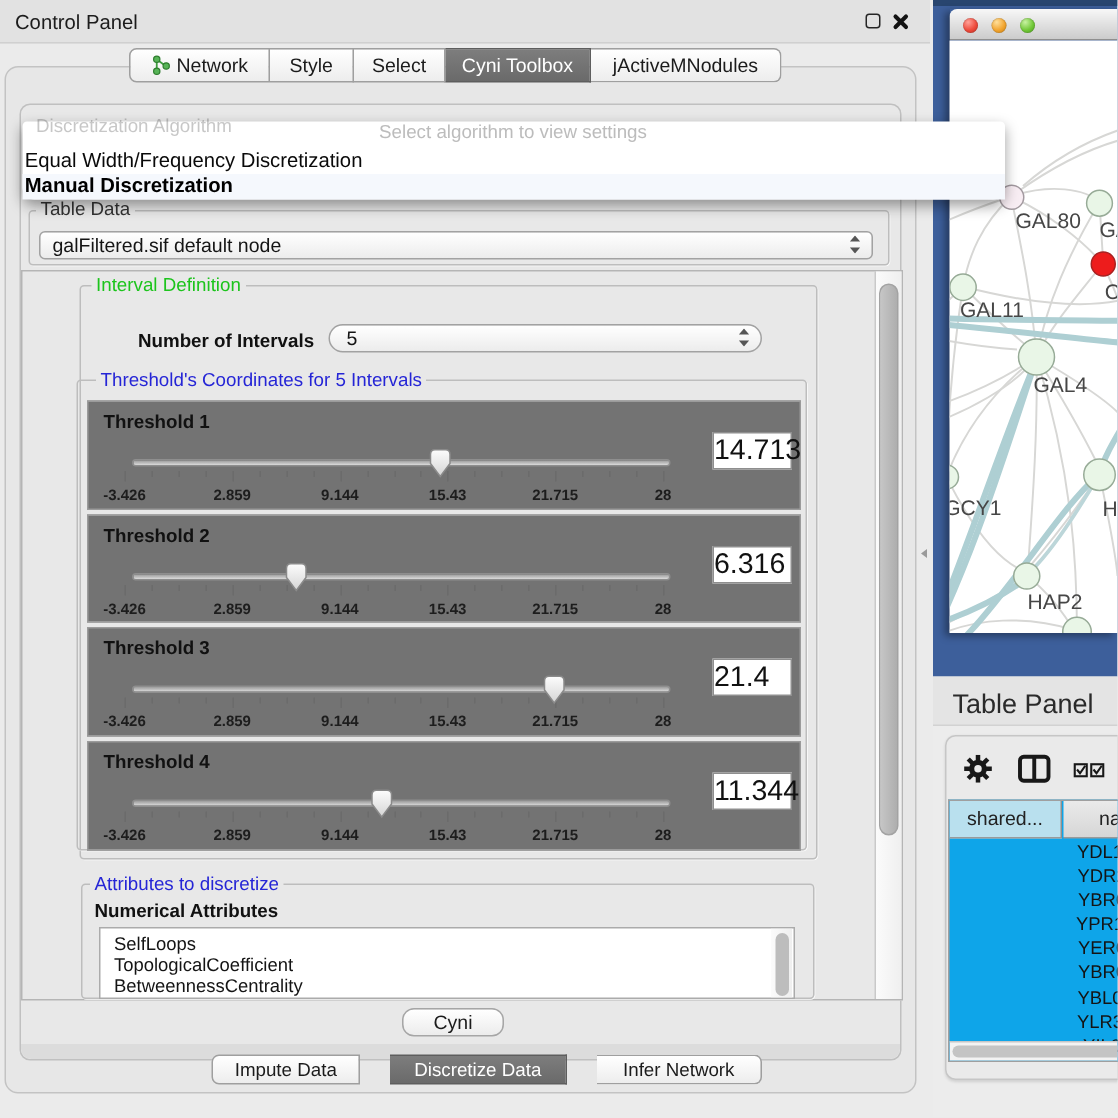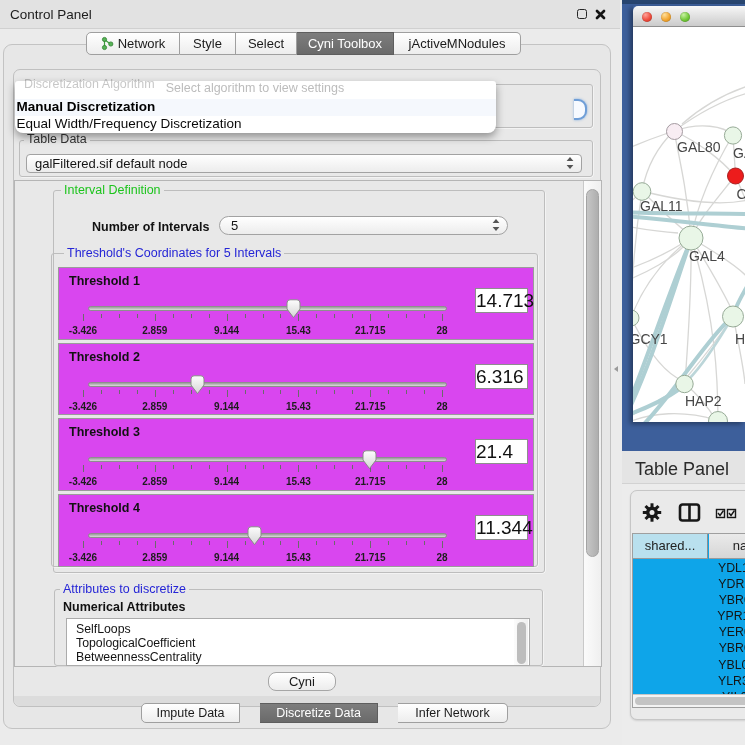--- a/index.html
+++ b/index.html
@@ -6,21 +6,21 @@
 .a{position:absolute;}
 .seg{display:flex;}
 .seg .s{height:100%;display:flex;align-items:center;justify-content:center;background:linear-gradient(#ffffff,#ededed);border:1px solid #9f9f9f;border-left:none;color:#1b1b1b;}
 .seg .s.first{border-left:1px solid #9f9f9f;border-radius:5px 0 0 5px;}
 .seg .s.last{border-radius:0 5px 5px 0;}
 .seg .s.sel{background:linear-gradient(#7d7d7d,#6a6a6a);color:#fff;border-color:#5e5e5e;}
 .combo{background:linear-gradient(#ffffff,#ececec);border:1px solid #a2a2a2;color:#141414;}
 .arr{position:absolute;right:7px;top:50%;margin-top:-6px;}
 .gbox{border:1px solid #bdbdbd;border-radius:3px;box-shadow:inset 0 0 0 0 #fff,0.5px 0.5px 0 #fdfdfd;}
 .gtitle{position:absolute;background:#e8e8e8;padding:0 3px;font-size:12.5px;line-height:13px;}
-.tpanel{position:absolute;left:58px;width:476px;height:72.5px;background:#d946ef;border:1px solid #9b9b9b;}
+.tpanel{position:absolute;left:58px;width:476px;height:72.5px;background:#737373;border:1px solid #9b9b9b;}
 .tlabel{position:absolute;left:10px;top:6px;font-size:12.5px;font-weight:bold;color:#111;}
 .track{position:absolute;left:29px;top:38px;width:359px;height:5px;border-radius:2.5px;background:linear-gradient(#9c9c9c,#dadada);border:0.5px solid #8e8e8e;}
 .vbox{position:absolute;left:416px;top:20px;width:53px;height:25px;background:#fff;border:1px solid #8e8e8e;font-size:19px;color:#111;text-align:right;line-height:24px;padding-right:23px;}
 .ticklbl{position:absolute;top:57px;font-size:10px;font-weight:bold;color:#1d1d1d;transform:translateX(-50%);}
 .row1{font-size:12.3px;color:#141414;height:16.2px;line-height:16.2px;text-align:center;}
 </style></head>
 <body>
 
 <div class="a" style="left:0;top:0;width:620px;height:29px;background:#e2e2e2;border-bottom:1px solid #d0d0d0;"></div>
 <div class="a" style="left:10px;top:7px;font-size:13.5px;color:#1c1c1c;">Control Panel</div>
@@ -383,18 +383,18 @@
       <div class="row1">YER054C</div>
       <div class="row1">YBR045C</div>
       <div class="row1">YBL079W</div>
       <div class="row1">YLR345W</div>
       <div class="row1">YIL052C</div>
   </div>
   <div style="position:absolute;left:0;top:160px;width:112px;height:15px;background:#f3f3f3;border-top:1px solid #c6c6c6;"></div>
   <div style="position:absolute;left:2px;top:163px;width:120px;height:8px;border-radius:4px;background:#c4c4c4;"></div>
 </div>
 
-<div class="a" style="left:14.5px;top:81px;width:481px;height:52px;background:#fff;border-radius:3px 3px 8px 8px;box-shadow:0 4px 9px rgba(0,0,0,0.38);z-index:50;">
+<div class="a" style="left:14.5px;top:81px;width:655px;height:52px;background:#fff;border-radius:3px 3px 8px 8px;box-shadow:0 4px 9px rgba(0,0,0,0.38);z-index:50;">
   <div style="height:17.5px;text-align:center;font-size:12.5px;line-height:15px;color:#bcbcbc;">Select algorithm to view settings</div>
+  <div style="height:17px;font-size:13.5px;line-height:15px;color:#0a0a0a;padding-left:2px;">Equal Width/Frequency Discretization</div>
   <div style="height:17.5px;background:#f5f8fd;font-size:13.5px;line-height:16px;font-weight:bold;color:#000;padding-left:2px;">Manual Discretization</div>
-  <div style="height:17px;font-size:13.5px;line-height:15px;color:#0a0a0a;padding-left:2px;">Equal Width/Frequency Discretization</div>
 </div>
 <div class="a" style="left:24px;top:77px;font-size:12.5px;color:rgba(70,70,70,0.3);z-index:51;">Discretization Algorithm</div>
 
 </body></html>

